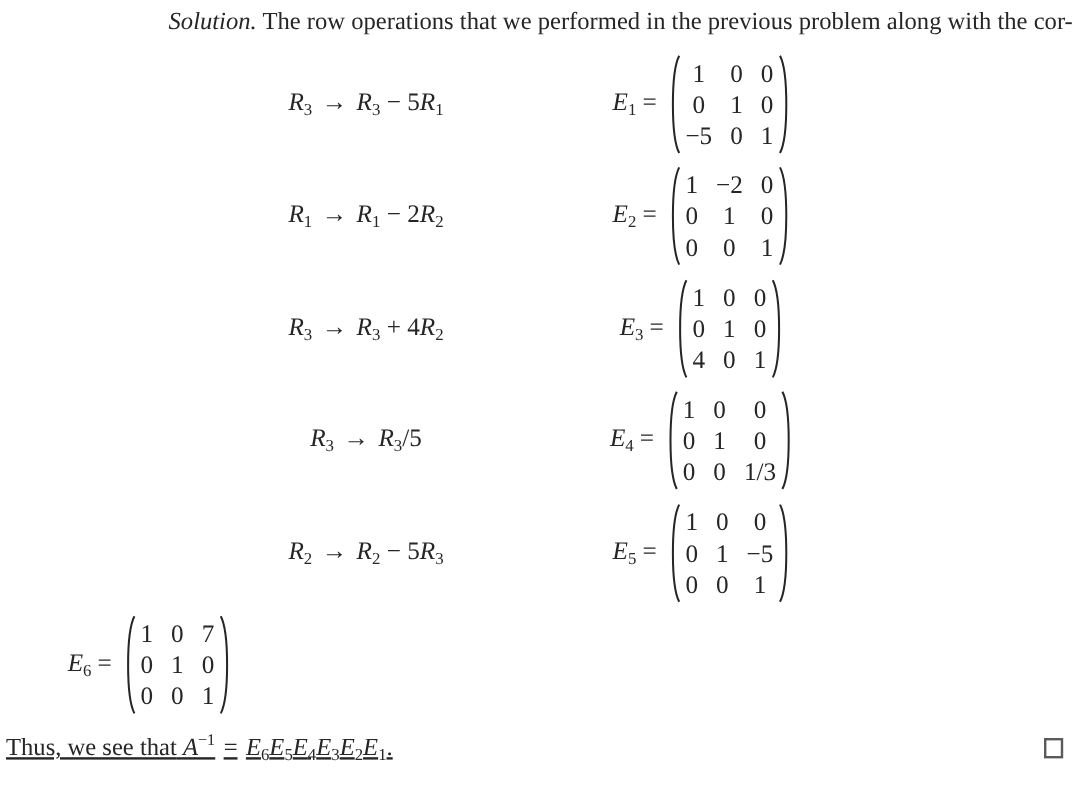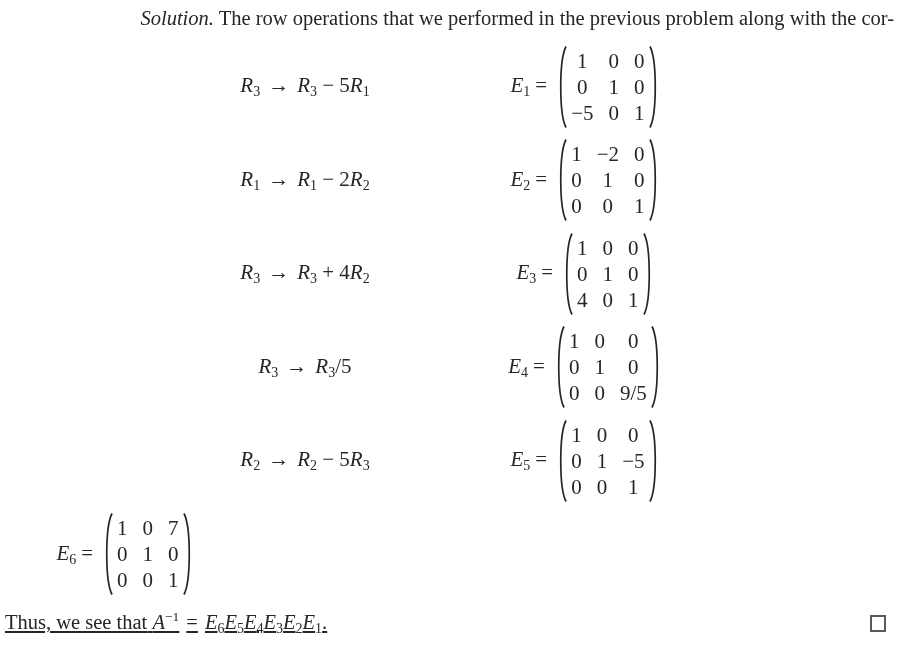--- a/index.html
+++ b/index.html
@@ -135,21 +135,21 @@
         </span>
       <div class="mgrid">
           <span>1</span>
           <span>0</span>
           <span>0</span>
           <span>0</span>
           <span>1</span>
           <span>0</span>
           <span>0</span>
           <span>0</span>
-          <span>9/5</span>
+          <span>1/3</span>
         </div>
       <span class="paren">
           <svg width="12" height="84" viewBox="0 0 12 84">
             <path d="M2 1.5 C 9 15, 9 69, 2 82.5" fill="none" stroke="#262626" stroke-width="1.7"></path>
           </svg>
         </span>
     </div>
   </div>
 
   <div class="block">

